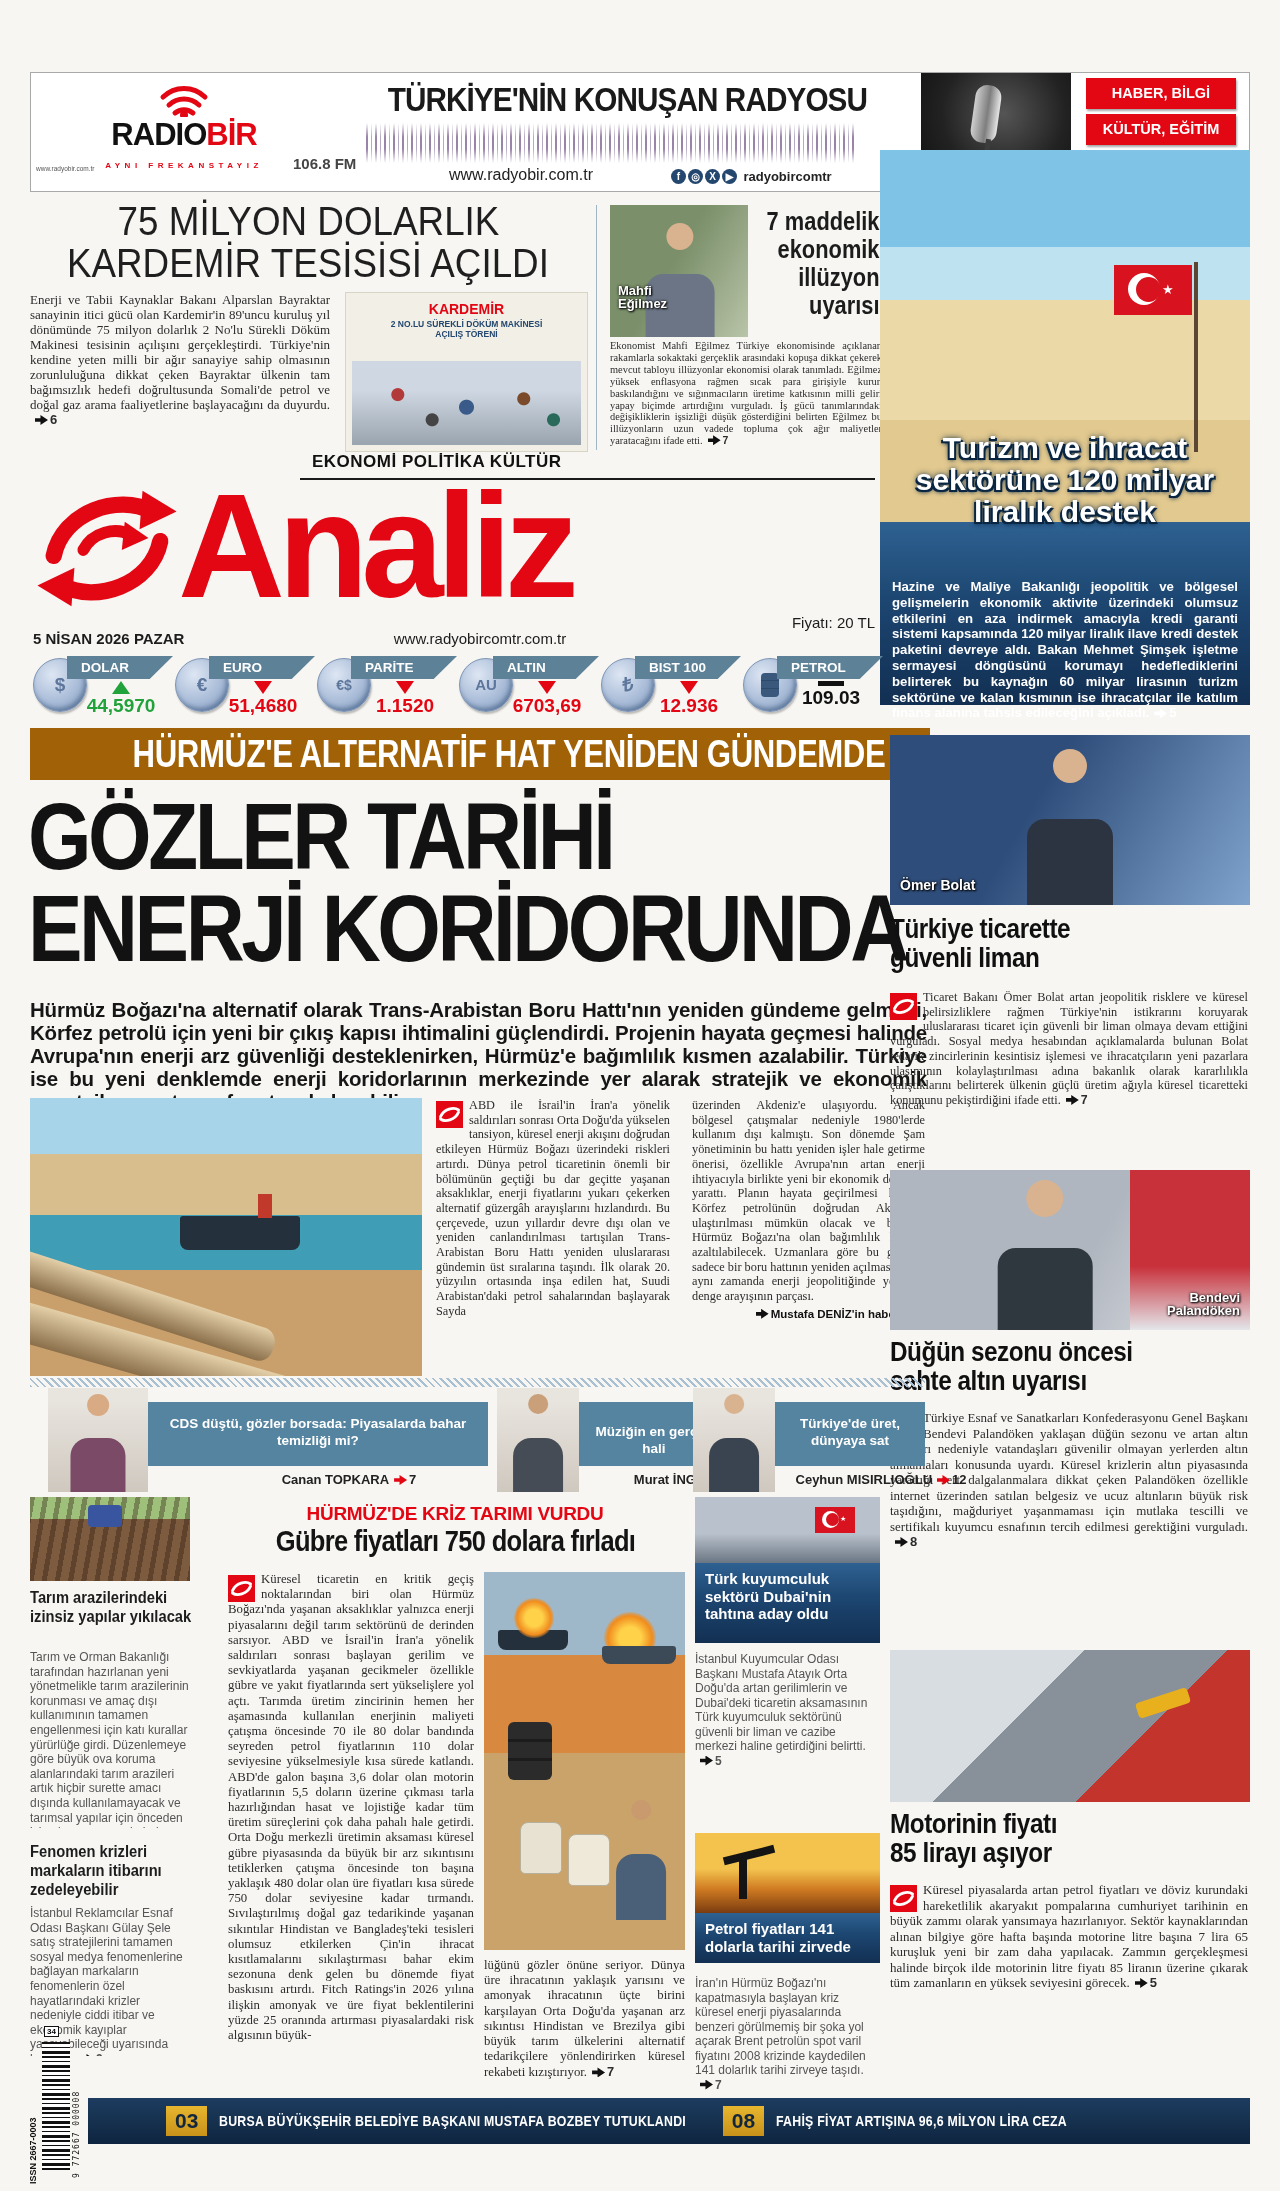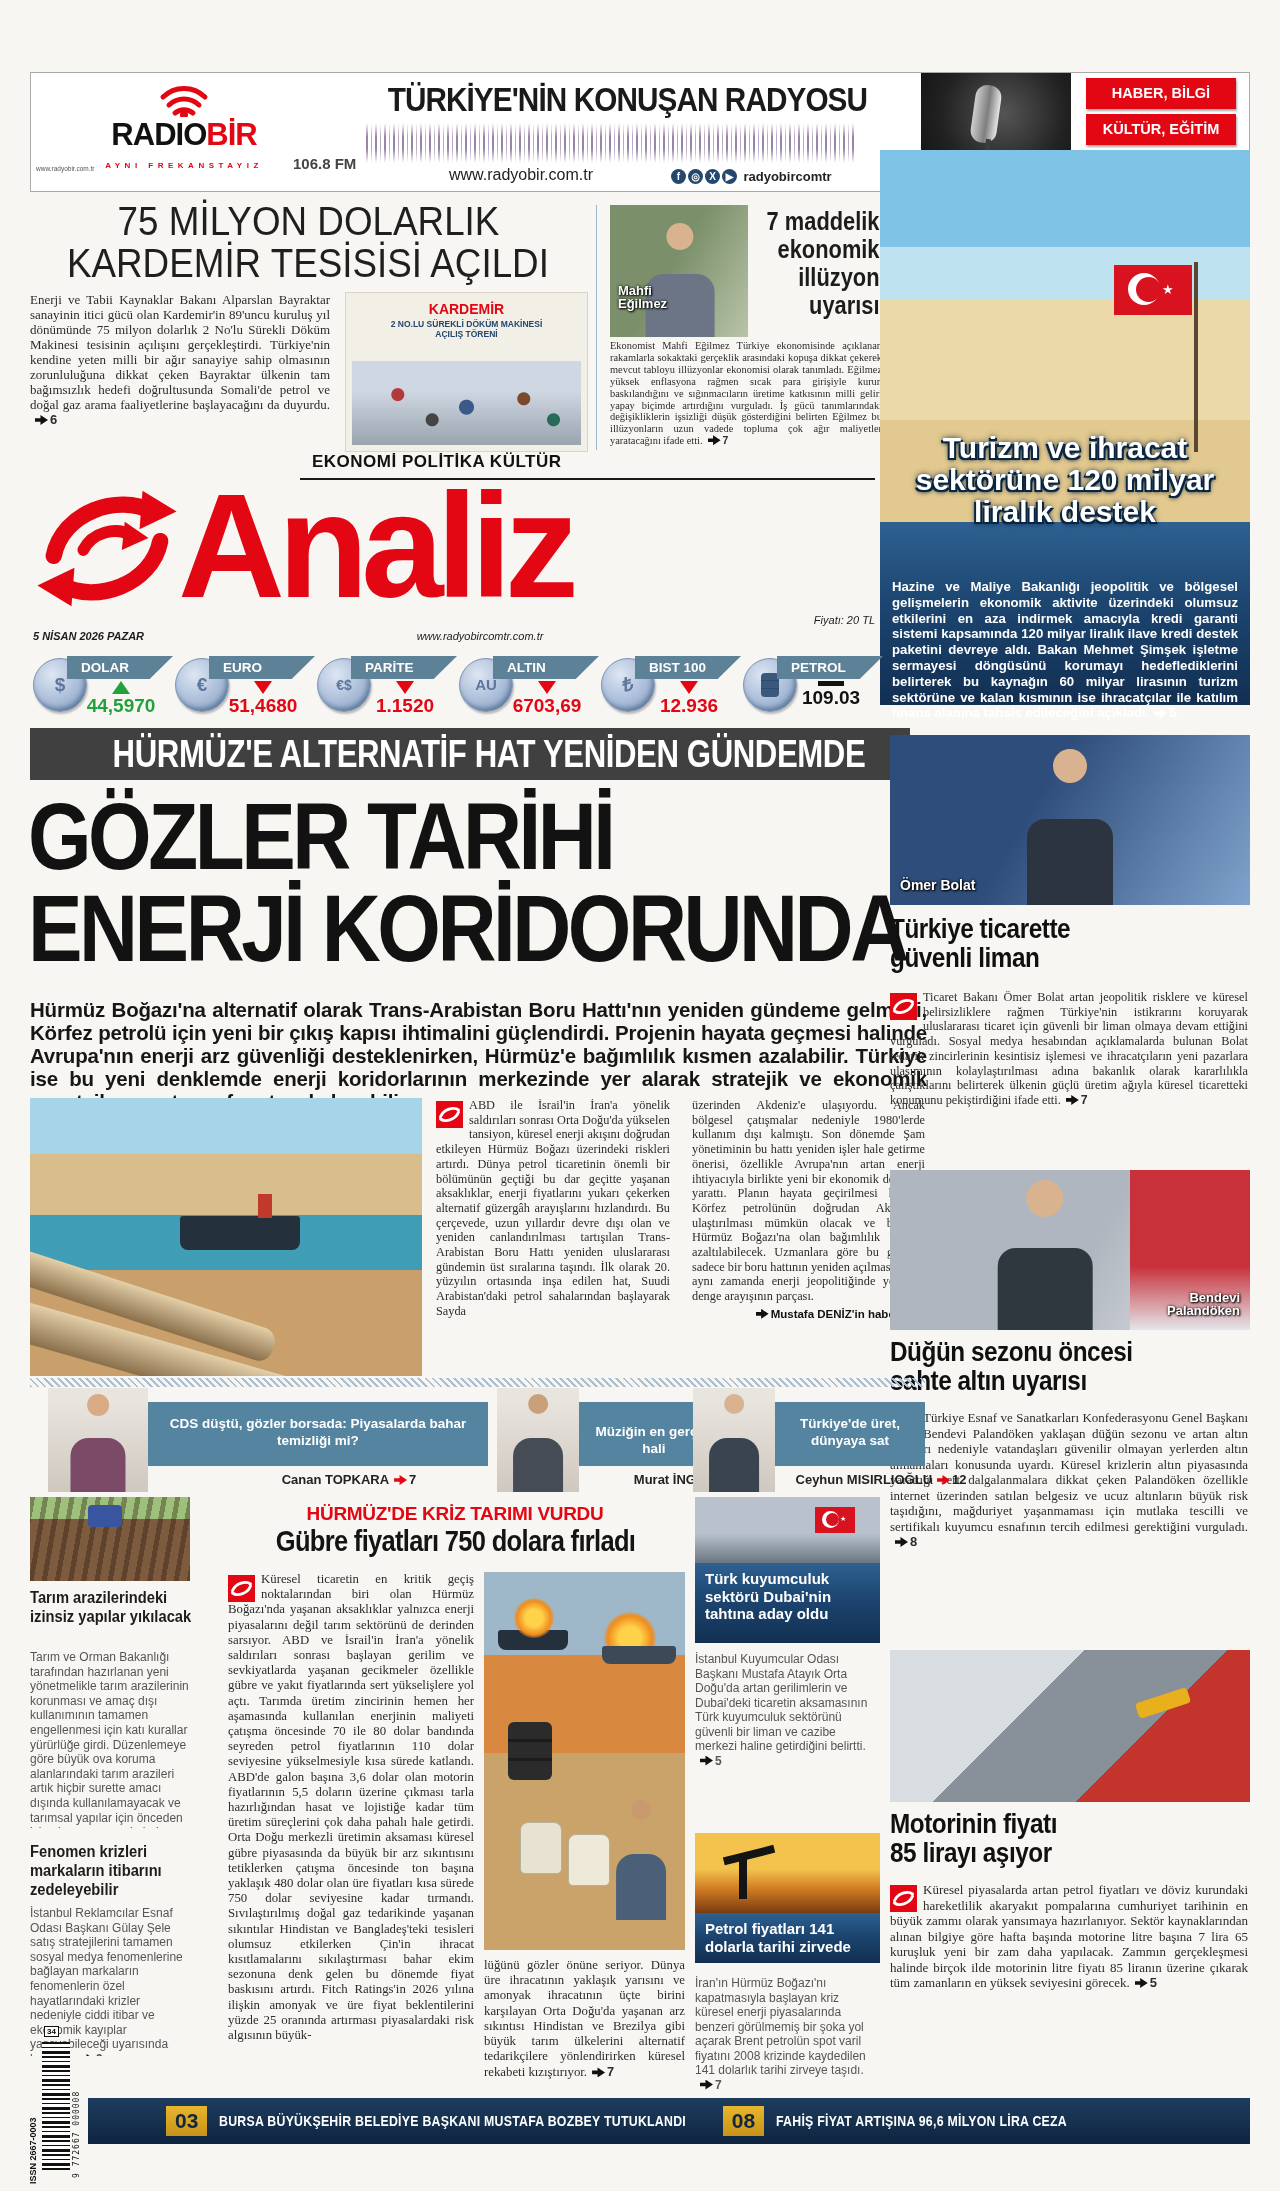--- a/index.html
+++ b/index.html
@@ -53,39 +53,39 @@
   .flag .c1{position:absolute;left:14px;top:8px;width:32px;height:32px;border-radius:50%;background:#fff;}
   .flag .c2{position:absolute;left:22px;top:12px;width:25px;height:25px;border-radius:50%;background:#d8121f;}
   .flag .st{position:absolute;left:48px;top:17px;color:#fff;font-size:13px;}
   .rp-head{font-weight:900;color:#fff;text-align:center;font-size:30px;line-height:1.06;text-shadow:0 2px 4px #0a2642,2px 2px 0 #0a2642,-2px 2px 0 #0a2642,0 0 6px rgba(10,38,66,.8);}
   .bluebox{background:linear-gradient(180deg,#2e6191 0,#1c4570 45%,#122f52 100%);}
   .bluebody{color:#fff;font-weight:700;font-size:13.2px;line-height:15.8px;text-align:justify;}
   
   .mh-tag{font-size:17px;font-weight:900;color:#111;letter-spacing:.5px;}
   .mh-rule{height:2px;background:#1a1a1a;}
   .mh-title{font-size:148px;font-weight:900;color:#e30613;letter-spacing:-7px;line-height:1;}
-  .mh-meta{font-size:11px;color:#1c1c1c;font-style:italic;}
+  .mh-meta{font-size:15px;color:#1c1c1c;}
   
   .tick{width:140px;height:60px;}
   .coin{position:absolute;left:0;top:2px;width:52px;height:52px;border-radius:50%;background:radial-gradient(circle at 35% 30%,#dde6f3 0,#a9bcd8 55%,#7e97b9 100%);border:1px solid #7d94b5;box-shadow:inset -2px -3px 4px rgba(40,70,110,.45),1px 2px 2px rgba(0,0,0,.25);text-align:center;}
   .coin-glyph{font-size:19px;font-weight:800;color:#5d769c;line-height:52px;}
   .tick-ribbon{position:absolute;left:34px;top:0;width:106px;height:23px;background:#5d8196;clip-path:polygon(0 0,100% 0,78% 100%,0 100%);}
   .tick-label{font-size:13.5px;font-weight:800;color:#fff;line-height:23px;padding-left:14px;display:block;}
   .tick-row{position:absolute;left:38px;top:25px;width:100px;text-align:center;}
   .tick-arrow{display:block;width:0;height:0;margin:0 auto 1px;}
   .tick[data-dir="up"] .tick-arrow{border-left:9px solid transparent;border-right:9px solid transparent;border-bottom:13px solid #21a23a;}
   .tick[data-dir="down"] .tick-arrow{border-left:9px solid transparent;border-right:9px solid transparent;border-top:13px solid #e30613;}
   .tick[data-dir="flat"] .tick-arrow{width:26px;height:5px;background:#111;}
   .tick-val{font-size:19px;font-weight:900;}
   .tick[data-dir="up"] .tick-val{color:#21a23a;}
   .tick[data-dir="down"] .tick-val{color:#e30613;}
   .tick[data-dir="flat"] .tick-val{color:#111;}
   .mini-barrel{position:absolute;left:17px;top:14px;width:18px;height:24px;border-radius:4px;background:linear-gradient(180deg,#3a587c 0 30%,#2e4a6b 30% 34%,#3a587c 34% 64%,#2e4a6b 64% 68%,#3a587c 68% 100%);}
   
-  .kickerbar{background:#404040;text-align:center;}
+  .kickerbar{background:#a16207;text-align:center;padding-left:20px;}
   .kickerbar span{font-size:38px;font-weight:900;color:#fff;line-height:52px;letter-spacing:-.5px;}
   .mega{font-size:95px;font-weight:900;color:#121212;letter-spacing:-4px;line-height:.97;}
   .lede{font-size:20.5px;line-height:23px;font-weight:700;color:#161616;text-align:justify;letter-spacing:-.2px;}
   .mainphoto{background:linear-gradient(180deg,#a8d4ea 0 20%,#d8bd8d 20% 42%,#3f9db5 42% 62%,#c9a06b 62% 100%);overflow:hidden;}
   .pipe{position:absolute;border-radius:14px;background:linear-gradient(180deg,#e3cfa8,#8a6f4a);}
   .shiphull{position:absolute;background:#24313d;border-radius:3px 3px 8px 8px;}
   .funnel{position:absolute;background:#c0392b;}
   .bug{float:left;width:27px;height:27px;background:#e30613;margin:3px 6px 0 0;}
   .bug svg{display:block;width:100%;height:100%;}
   .colbody{font-family:"Liberation Serif",serif;font-size:12.3px;line-height:14.7px;color:#2c2c2c;text-align:justify;}

